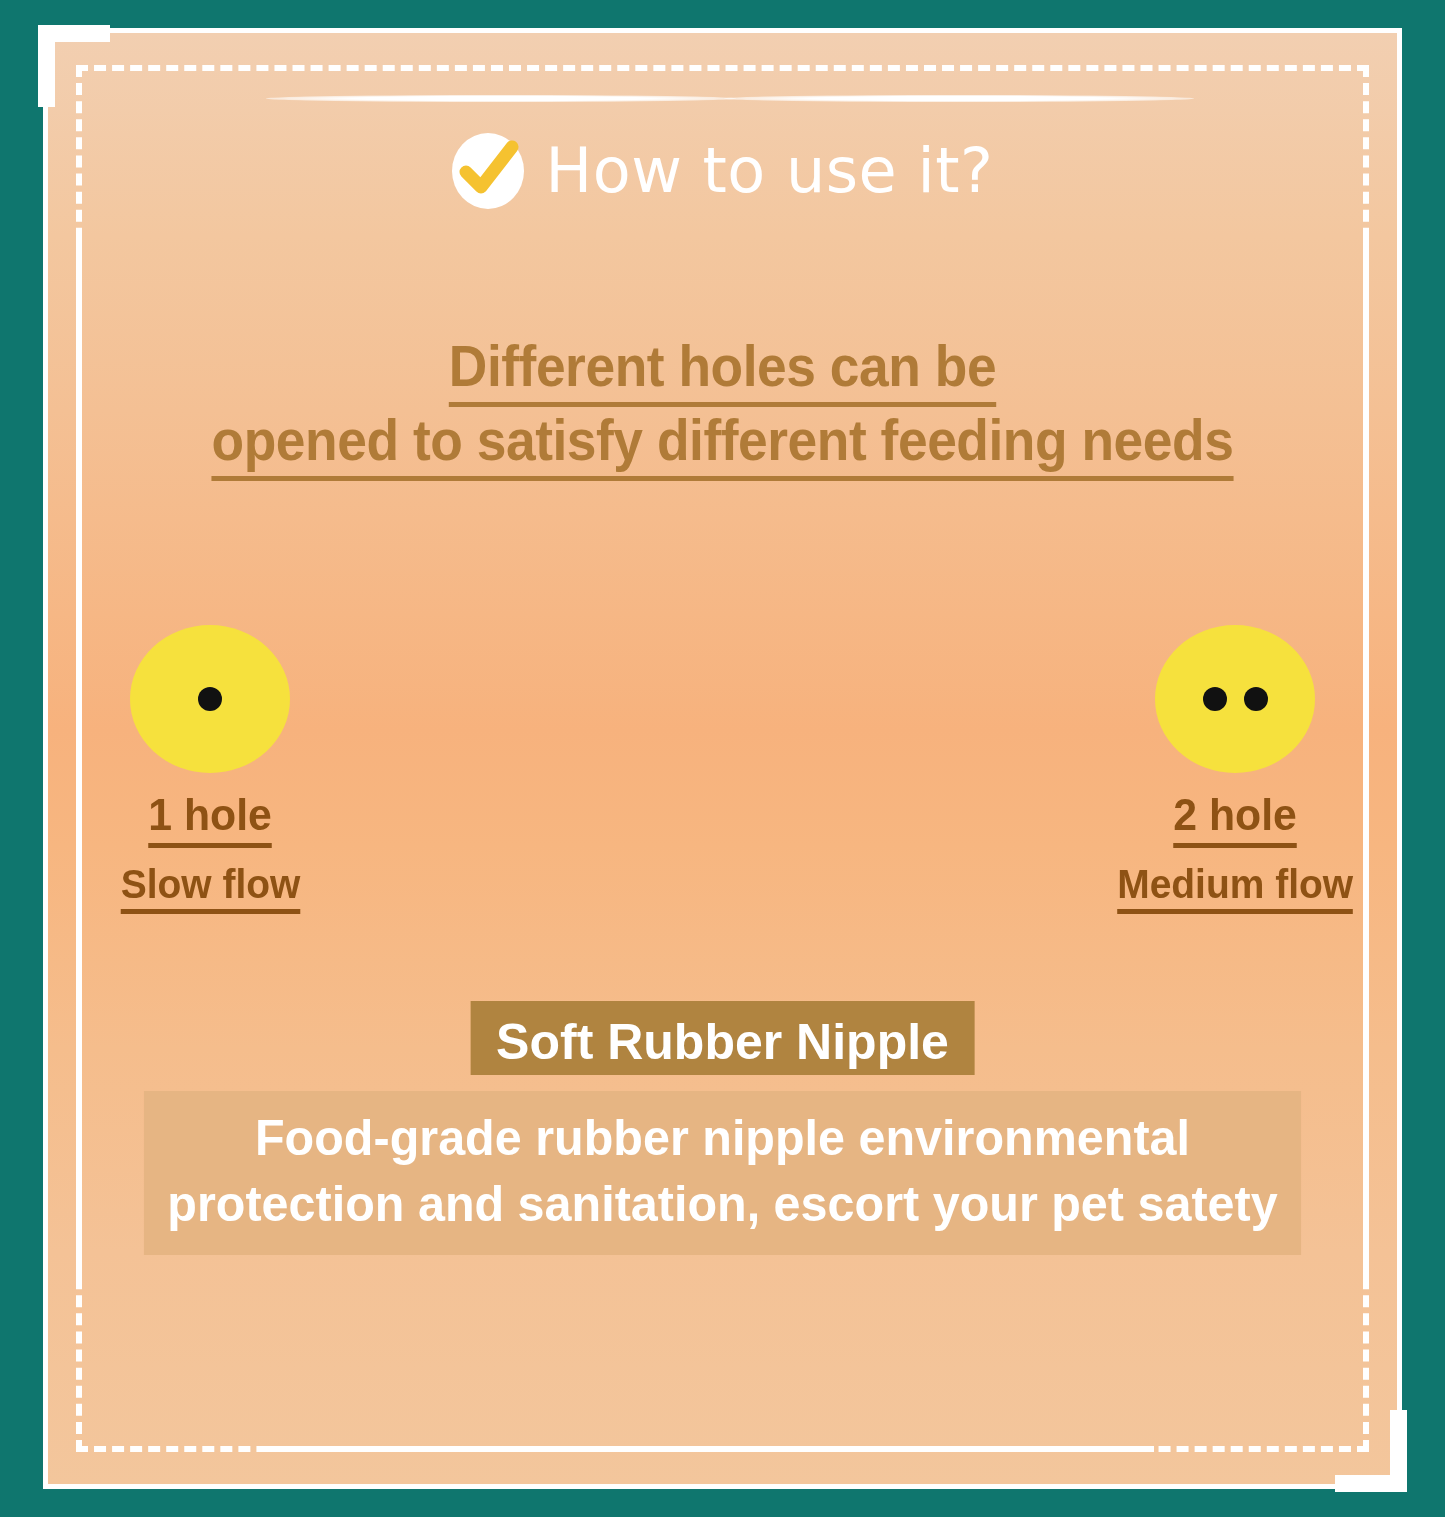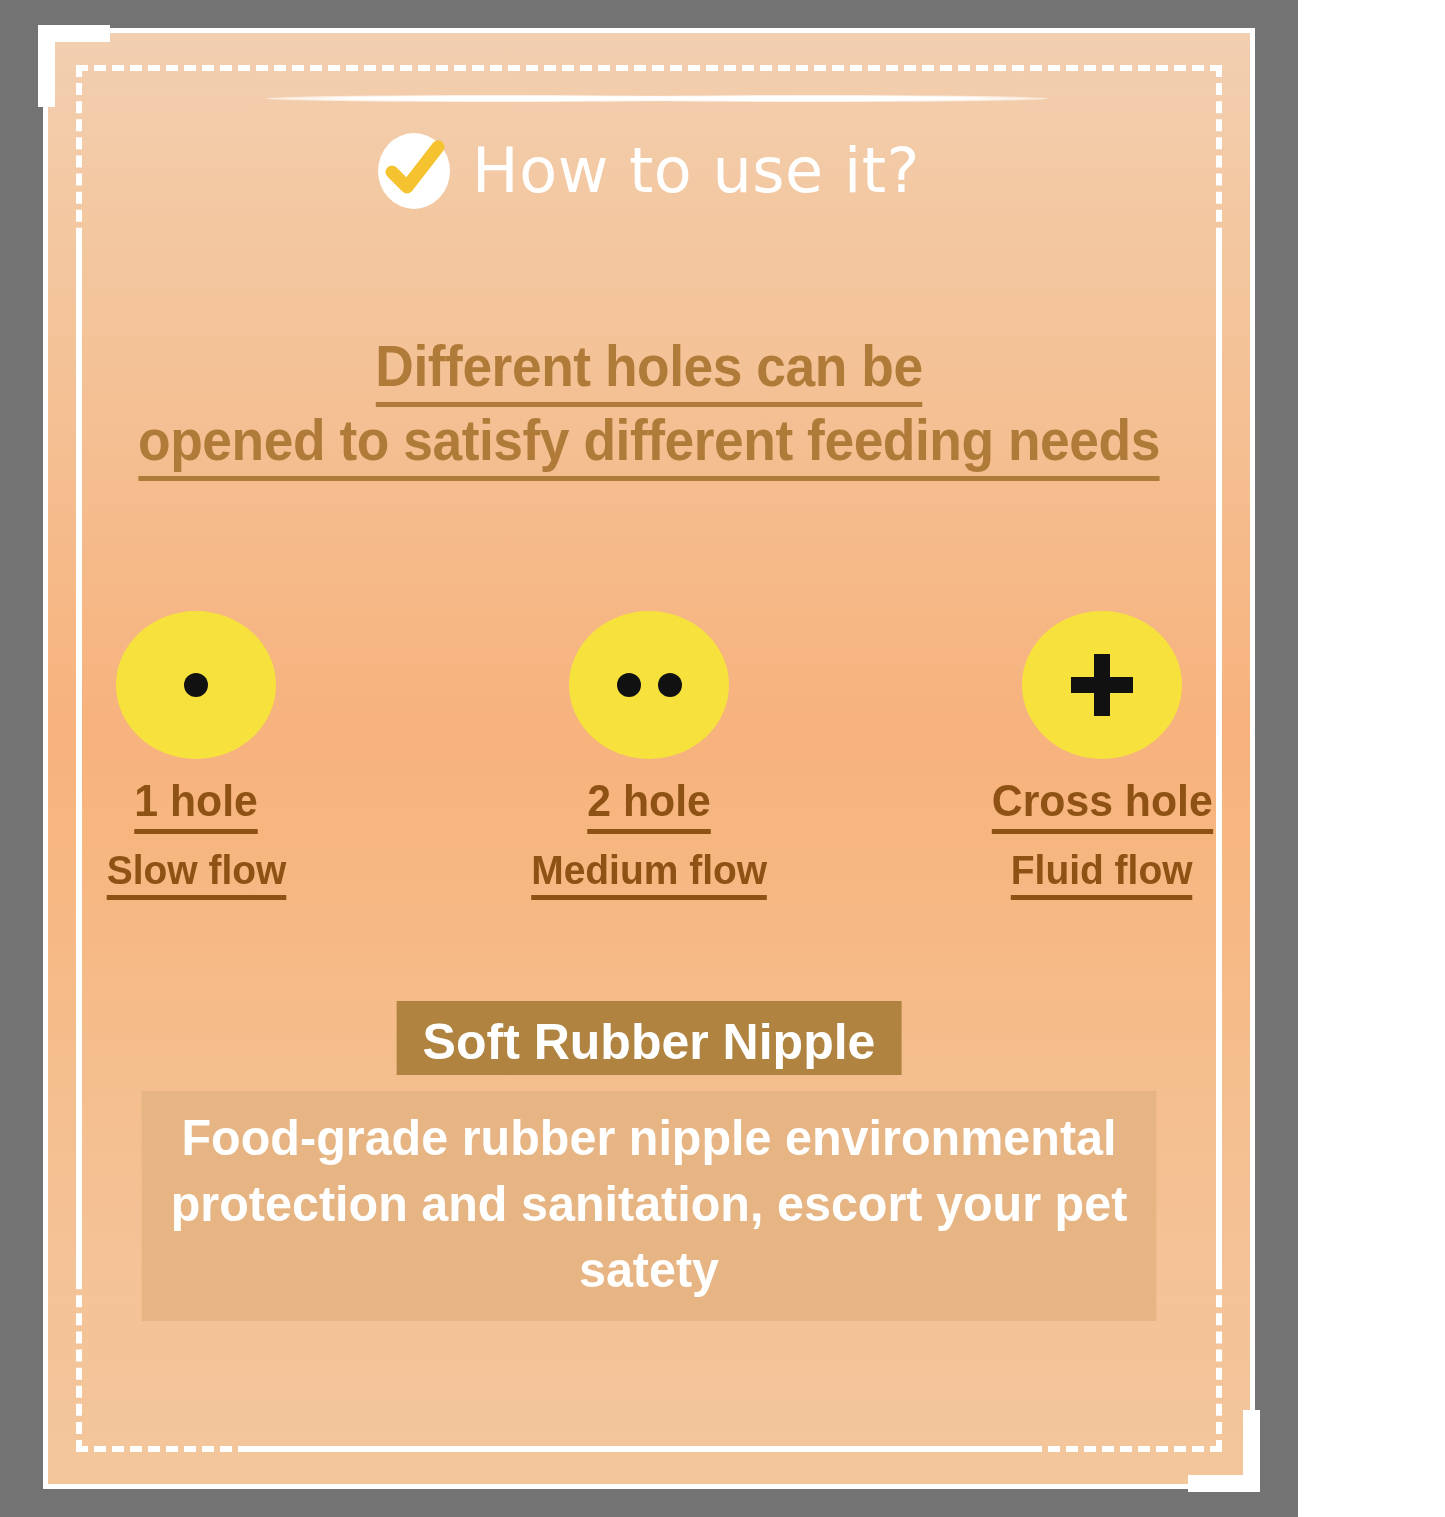--- a/index.html
+++ b/index.html
@@ -6,24 +6,24 @@
     margin: 0;
     padding: 0;
     background: #FFFFFF;
   }
   body {
     font-family: "DejaVu Sans", sans-serif;
   }
 
   #poster {
     position: relative;
-    width: 1298px;
+    width: 1445px;
     height: 1517px;
     overflow: hidden;
-    background: #737373;
+    background: #0f766e;
   }
 
   
   .corner-bracket {
     position: absolute;
     background: #FFFFFF;
     z-index: 6;
   }
   .cb-tl-h { left: 38px;  top: 25px;   width: 72px;  height: 17px; }
   .cb-tl-v { left: 38px;  top: 25px;   width: 17px;  height: 82px; }
@@ -147,21 +147,21 @@
   .headline .hl-line span.u {
     border-bottom: 5px solid #B07B38;
     padding-bottom: 4px;
   }
 
   
   .holes-row {
     position: absolute;
     left: 42px;
     right: 42px;
-    top: 578px;
+    top: 592px;
     display: flex;
     justify-content: space-between;
     align-items: flex-start;
     z-index: 5;
   }
   .hole-item {
     width: 19%;
     display: flex;
     flex-direction: column;
     align-items: center;
@@ -287,28 +287,20 @@
         <div class="hole-disc">
           <div class="dot" style="left:48px; top:62px;"></div>
           <div class="dot" style="left:89px; top:62px;"></div>
         </div>
         <div class="hole-label">2 hole</div>
         <div class="hole-flow">Medium flow</div>
       </div>
 
 
 
-      <div class="hole-item">
-        <div class="hole-disc">
-          <div class="cross-v"></div>
-          <div class="cross-h"></div>
-        </div>
-        <div class="hole-label">Cross hole</div>
-        <div class="hole-flow">Fluid flow</div>
-      </div>
 
     </div>
 
     <div class="banner-title">Soft Rubber Nipple</div>
     <div class="banner-body">
       <div>Food-grade rubber nipple environmental</div>
       <div>protection and sanitation, escort your pet satety</div>
     </div>
 
   </div>

